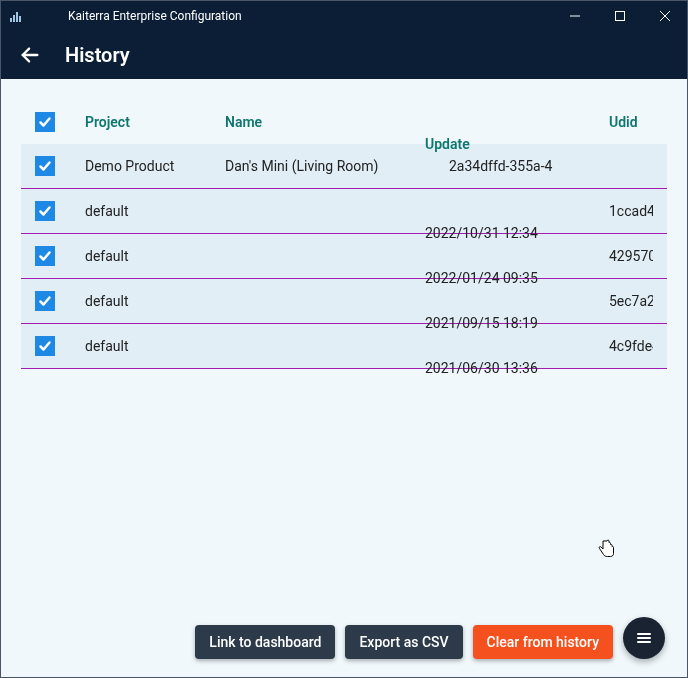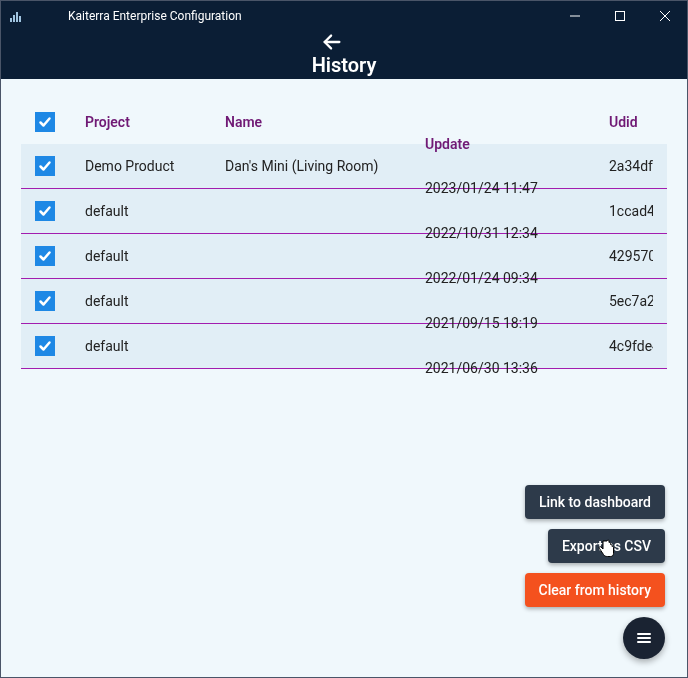--- a/index.html
+++ b/index.html
@@ -2,36 +2,36 @@
 <html><head>
 <meta charset="utf-8">
 <style>
 * { box-sizing: border-box; margin: 0; padding: 0; }
 body { font-family: -apple-system, "Segoe UI", Roboto, Arial, sans-serif; width: 688px; height: 678px; background: #f0f8fc; overflow: hidden; border: 1px solid #4a5568; }
 .titlebar { background: #0b1e35; color: #fff; height: 30px; display: flex; align-items: center; font-size: 12px; }
 .titlebar .app-icon { width: 18px; margin: 0 6px 0 8px; display: inline-flex; align-items: center; color: #a0c4e0; }
 .titlebar .title { flex: 1; margin-left: 35px; }
 .win-controls { display: flex; height: 100%; }
 .win-btn { width: 45px; display: flex; align-items: center; justify-content: center; color: #fff; }
-.header { background: #0b1e35; color: #fff; height: 48px; display: flex; align-items: center; padding: 0 18px; flex-direction: column; }
+.header { background: #0b1e35; color: #fff; height: 48px; display: flex; align-items: center; padding: 0 18px; }
 .back-icon { width: 22px; height: 22px; display: inline-flex; align-items: center; justify-content: center; margin-right: 24px; }
 .page-title { font-size: 20px; font-weight: 600; }
 .content { padding: 20px 20px 0 20px; height: calc(100% - 78px); position: relative; }
 .table { width: 100%; font-size: 14px; color: #222; }
 .thead, .trow { display: flex; align-items: center; height: 45px; padding: 0 14px; }
-.thead { font-weight: 600; color: #701a75; }
+.thead { font-weight: 600; color: #0f766e; }
 .trow { background: #e1eef6; border-bottom: 1px solid #a21caf; }
 .col-cb { width: 50px; display: flex; align-items: center; }
 .col-project { width: 140px; }
 .col-name { width: 200px; }
 .col-update { width: 160px; margin-top: 44px; }
 .col-udid { flex: 1; white-space: nowrap; overflow: hidden; margin-left: 24px; }
 .checkbox { width: 20px; height: 20px; background: #1e88e5; display: inline-flex; align-items: center; justify-content: center; }
 .checkbox svg { stroke: #fff; }
-.speed-dial { position: absolute; right: 22px; bottom: 18px; display: flex; flex-direction: column; align-items: flex-end; gap: 10px; }
+.speed-dial { position: absolute; right: 22px; bottom: 18px; display: flex; flex-direction: row; align-items: flex-end; gap: 10px; }
 .action-btn { color: #fff; font-size: 14px; font-weight: 500; padding: 9px 14px; border-radius: 4px; cursor: pointer; box-shadow: 0 2px 4px rgba(0,0,0,0.3); }
 .btn-dark { background: #2d3a4a; }
 .btn-danger { background: #f4511e; }
 .fab { width: 42px; height: 42px; border-radius: 50%; background: #1a2332; display: flex; align-items: center; justify-content: center; box-shadow: 0 3px 6px rgba(0,0,0,0.3); }
 .fab svg { stroke: #fff; }
 .cursor-hand { position: absolute; right: 72px; bottom: 112px; font-size: 18px; pointer-events: none; }
 </style>
 </head>
 <body>
 
@@ -94,21 +94,20 @@
         <div class="trow">
           <div class="col-cb">
             <span class="checkbox">
               <svg width="14" height="14" viewBox="0 0 14 14" fill="none" stroke-width="2.5" stroke-linecap="round" stroke-linejoin="round">
                 <polyline points="2.5 7.5 5.5 10.5 11.5 3.5"></polyline>
               </svg>
             </span>
           </div>
           <div class="col-project">Demo Product</div>
           <div class="col-name">Dan's Mini (Living Room)</div>
-          <div class="col-update">2023/01/24 11:47</div>
           <div class="col-udid">2a34dffd-355a-4</div>
         </div>
         <div class="trow">
           <div class="col-cb">
             <span class="checkbox">
               <svg width="14" height="14" viewBox="0 0 14 14" fill="none" stroke-width="2.5" stroke-linecap="round" stroke-linejoin="round">
                 <polyline points="2.5 7.5 5.5 10.5 11.5 3.5"></polyline>
               </svg>
             </span>
           </div>
@@ -120,21 +119,21 @@
         <div class="trow">
           <div class="col-cb">
             <span class="checkbox">
               <svg width="14" height="14" viewBox="0 0 14 14" fill="none" stroke-width="2.5" stroke-linecap="round" stroke-linejoin="round">
                 <polyline points="2.5 7.5 5.5 10.5 11.5 3.5"></polyline>
               </svg>
             </span>
           </div>
           <div class="col-project">default</div>
           <div class="col-name"></div>
-          <div class="col-update">2022/01/24 09:34</div>
+          <div class="col-update">2022/01/24 09:35</div>
           <div class="col-udid">429570eb-4474-</div>
         </div>
         <div class="trow">
           <div class="col-cb">
             <span class="checkbox">
               <svg width="14" height="14" viewBox="0 0 14 14" fill="none" stroke-width="2.5" stroke-linecap="round" stroke-linejoin="round">
                 <polyline points="2.5 7.5 5.5 10.5 11.5 3.5"></polyline>
               </svg>
             </span>
           </div>

